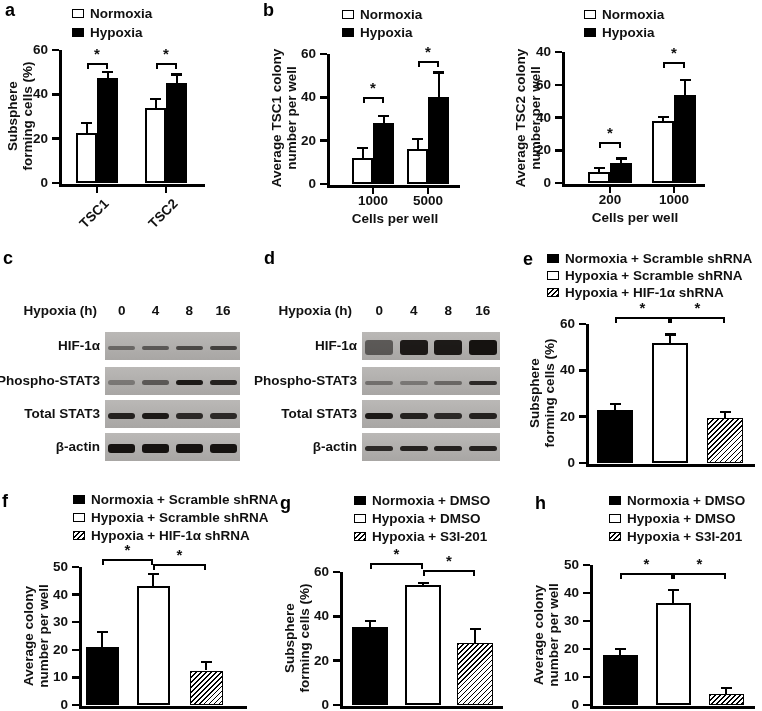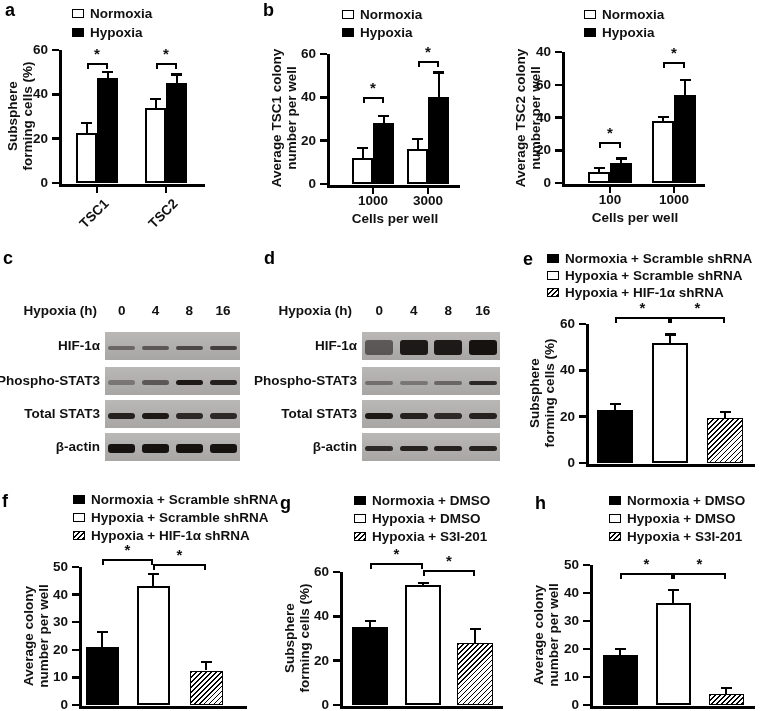--- a/index.html
+++ b/index.html
@@ -80,21 +80,21 @@
     <div class="abs" style="background: rgb(0, 0, 0); left: 428px; top: 97.3333px; width: 21px; height: 86.6667px; box-sizing: border-box;"></div>
     <div class="abs" style="left: 437.5px; top: 72.4167px; width: 2px; height: 24.9167px; background: rgb(0, 0, 0);"></div>
     <div class="abs" style="left: 433px; top: 71.4167px; width: 11px; height: 2.2px; background: rgb(0, 0, 0);"></div>
     <div class="abs" style="left: 362.5px; top: 97.3333px; width: 21px; height: 6px; box-sizing: border-box; border-top: 2px solid rgb(0, 0, 0); border-left: 2px solid rgb(0, 0, 0); border-right: 2px solid rgb(0, 0, 0);"></div>
     <div class="abs" style="left: 373px; top: 79.3333px; transform: translateX(-50%); font-size: 15px; font-weight: 700;">*</div>
     <div class="abs" style="left: 417.5px; top: 60.5px; width: 21px; height: 6px; box-sizing: border-box; border-top: 2px solid rgb(0, 0, 0); border-left: 2px solid rgb(0, 0, 0); border-right: 2px solid rgb(0, 0, 0);"></div>
     <div class="abs" style="left: 428px; top: 42.5px; transform: translateX(-50%); font-size: 15px; font-weight: 700;">*</div>
     <div class="abs" style="left: 371.75px; top: 187.5px; width: 2.5px; height: 6px; background: rgb(0, 0, 0);"></div>
     <div class="abs txt" style="left: 343px; top: 193px; width: 60px; text-align: center;">1000</div>
     <div class="abs" style="left: 426.75px; top: 187.5px; width: 2.5px; height: 6px; background: rgb(0, 0, 0);"></div>
-    <div class="abs txt" style="left: 398px; top: 193px; width: 60px; text-align: center;">3000</div>
+    <div class="abs txt" style="left: 398px; top: 193px; width: 60px; text-align: center;">5000</div>
     <div class="abs txt" style="left: 335px; top: 211px; width: 120px; text-align: center;">Cells per well</div>
     <div class="abs" style="background: rgb(255, 255, 255); border: 1.5px solid rgb(0, 0, 0); left: 342px; top: 10px; width: 12px; height: 9px; box-sizing: border-box;"></div>
     <div class="abs txt" style="left: 360px; top: 7px;">Normoxia</div>
     <div class="abs" style="background: rgb(0, 0, 0); left: 342px; top: 28px; width: 12px; height: 9px; border: 1.5px solid rgb(0, 0, 0); box-sizing: border-box;"></div>
     <div class="abs txt" style="left: 360px; top: 25px;">Hypoxia</div>
     <div class="abs" style="left: 561.5px; top: 52px; width: 143.5px; height: 134.5px; border-left: 3.5px solid rgb(0, 0, 0); border-bottom: 3.5px solid rgb(0, 0, 0); box-sizing: border-box;"></div>
     <div class="abs" style="left: 554.5px; top: 181.75px; width: 7px; height: 2.5px; background: rgb(0, 0, 0);"></div>
     <div class="abs txt" style="left: 521px; top: 175px; width: 30px; text-align: right;">0</div>
     <div class="abs" style="left: 554.5px; top: 149px; width: 7px; height: 2.5px; background: rgb(0, 0, 0);"></div>
     <div class="abs txt" style="left: 521px; top: 142.25px; width: 30px; text-align: right;">20</div>
@@ -116,21 +116,21 @@
     <div class="abs" style="left: 620px; top: 158.438px; width: 2px; height: 4.9125px; background: rgb(0, 0, 0);"></div>
     <div class="abs" style="left: 615.5px; top: 157.438px; width: 11px; height: 2.2px; background: rgb(0, 0, 0);"></div>
     <div class="abs" style="background: rgb(0, 0, 0); left: 674px; top: 94.575px; width: 22px; height: 88.425px; box-sizing: border-box;"></div>
     <div class="abs" style="left: 684px; top: 79.8375px; width: 2px; height: 14.7375px; background: rgb(0, 0, 0);"></div>
     <div class="abs" style="left: 679.5px; top: 78.8375px; width: 11px; height: 2.2px; background: rgb(0, 0, 0);"></div>
     <div class="abs" style="left: 599px; top: 142.062px; width: 22px; height: 6px; box-sizing: border-box; border-top: 2px solid rgb(0, 0, 0); border-left: 2px solid rgb(0, 0, 0); border-right: 2px solid rgb(0, 0, 0);"></div>
     <div class="abs" style="left: 610px; top: 124.062px; transform: translateX(-50%); font-size: 15px; font-weight: 700;">*</div>
     <div class="abs" style="left: 663px; top: 61.825px; width: 22px; height: 6px; box-sizing: border-box; border-top: 2px solid rgb(0, 0, 0); border-left: 2px solid rgb(0, 0, 0); border-right: 2px solid rgb(0, 0, 0);"></div>
     <div class="abs" style="left: 674px; top: 43.825px; transform: translateX(-50%); font-size: 15px; font-weight: 700;">*</div>
     <div class="abs" style="left: 608.75px; top: 186.5px; width: 2.5px; height: 6px; background: rgb(0, 0, 0);"></div>
-    <div class="abs txt" style="left: 580px; top: 192px; width: 60px; text-align: center;">100</div>
+    <div class="abs txt" style="left: 580px; top: 192px; width: 60px; text-align: center;">200</div>
     <div class="abs" style="left: 672.75px; top: 186.5px; width: 2.5px; height: 6px; background: rgb(0, 0, 0);"></div>
     <div class="abs txt" style="left: 644px; top: 192px; width: 60px; text-align: center;">1000</div>
     <div class="abs txt" style="left: 575px; top: 210px; width: 120px; text-align: center;">Cells per well</div>
     <div class="abs" style="background: rgb(255, 255, 255); border: 1.5px solid rgb(0, 0, 0); left: 584px; top: 10px; width: 12px; height: 9px; box-sizing: border-box;"></div>
     <div class="abs txt" style="left: 602px; top: 7px;">Normoxia</div>
     <div class="abs" style="background: rgb(0, 0, 0); left: 584px; top: 28px; width: 12px; height: 9px; border: 1.5px solid rgb(0, 0, 0); box-sizing: border-box;"></div>
     <div class="abs txt" style="left: 602px; top: 25px;">Hypoxia</div>
     <div class="abs" style="left: 585.5px; top: 324px; width: 169.5px; height: 142.5px; border-left: 3.5px solid rgb(0, 0, 0); border-bottom: 3.5px solid rgb(0, 0, 0); box-sizing: border-box;"></div>
     <div class="abs" style="left: 578.5px; top: 461.75px; width: 7px; height: 2.5px; background: rgb(0, 0, 0);"></div>
     <div class="abs txt" style="left: 545px; top: 455px; width: 30px; text-align: right;">0</div>

